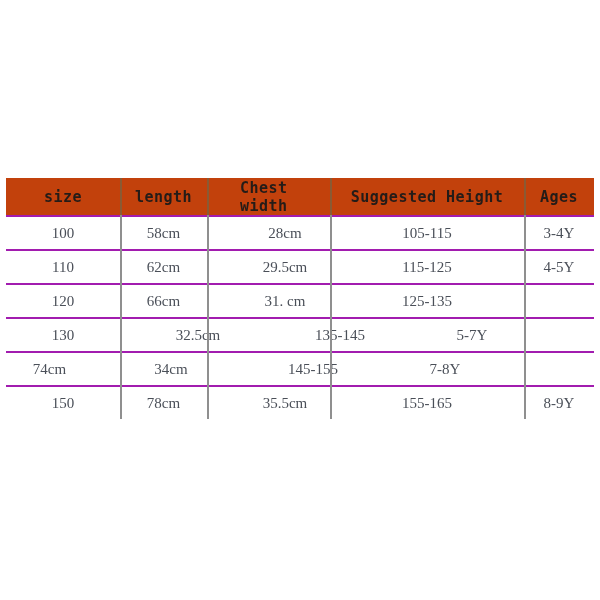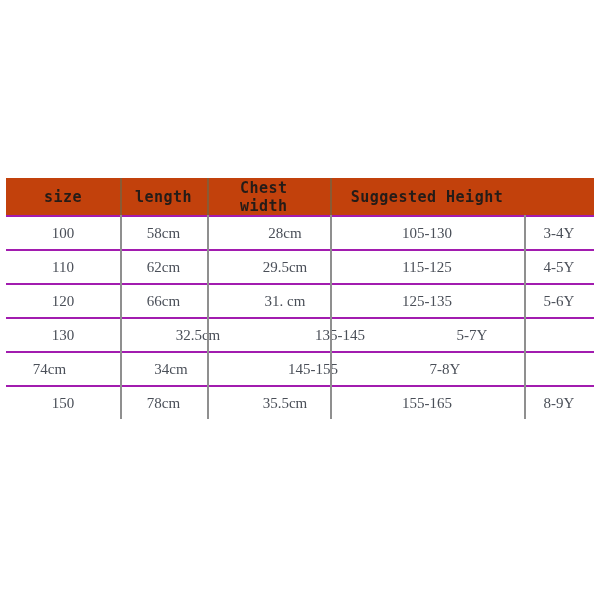--- a/index.html
+++ b/index.html
@@ -96,51 +96,51 @@
 </head>
 <body>
 
 <div id="size-chart">
 
   <div class="chart-header">
     <div class="hcell col-0">size</div>
     <div class="hcell col-1">length</div>
     <div class="hcell col-2">Chest width</div>
     <div class="hcell col-3">Suggested Height</div>
+    <div class="hcell col-4">Ages</div>
   </div>
 
   <div class="chart-body">
 
     <div class="vrule v1"></div>
     <div class="vrule v2"></div>
     <div class="vrule v3"></div>
     <div class="vrule v4"></div>
 
     <div class="chart-row">
       <div class="dcell col-0">100</div>
       <div class="dcell col-1">58cm</div>
       <div class="dcell col-2">28cm</div>
-      <div class="dcell col-3">105-130</div>
+      <div class="dcell col-3">105-115</div>
       <div class="dcell col-4">3-4Y</div>
     </div>
 
     <div class="chart-row">
       <div class="dcell col-0">110</div>
       <div class="dcell col-1">62cm</div>
       <div class="dcell col-2">29.5cm</div>
       <div class="dcell col-3">115-125</div>
       <div class="dcell col-4">4-5Y</div>
     </div>
 
     <div class="chart-row">
       <div class="dcell col-0">120</div>
       <div class="dcell col-1">66cm</div>
       <div class="dcell col-2">31. cm</div>
       <div class="dcell col-3">125-135</div>
-      <div class="dcell col-4">5-6Y</div>
     </div>
 
     <div class="chart-row">
       <div class="dcell col-0">130</div>
       <div class="dcell col-2">32.5cm</div>
       <div class="dcell col-3">135-145</div>
       <div class="dcell col-4">5-7Y</div>
     </div>
 
     <div class="chart-row">

